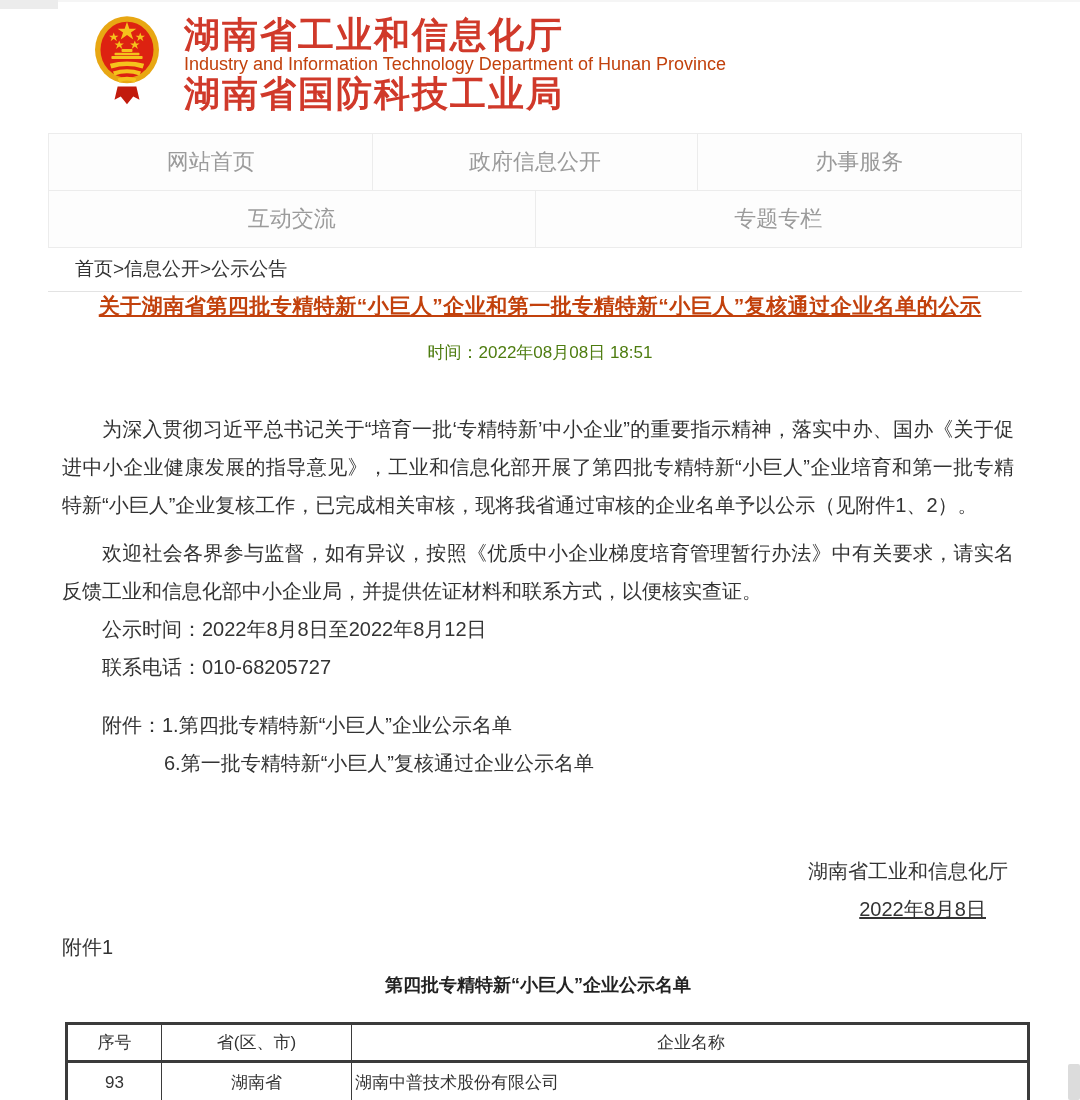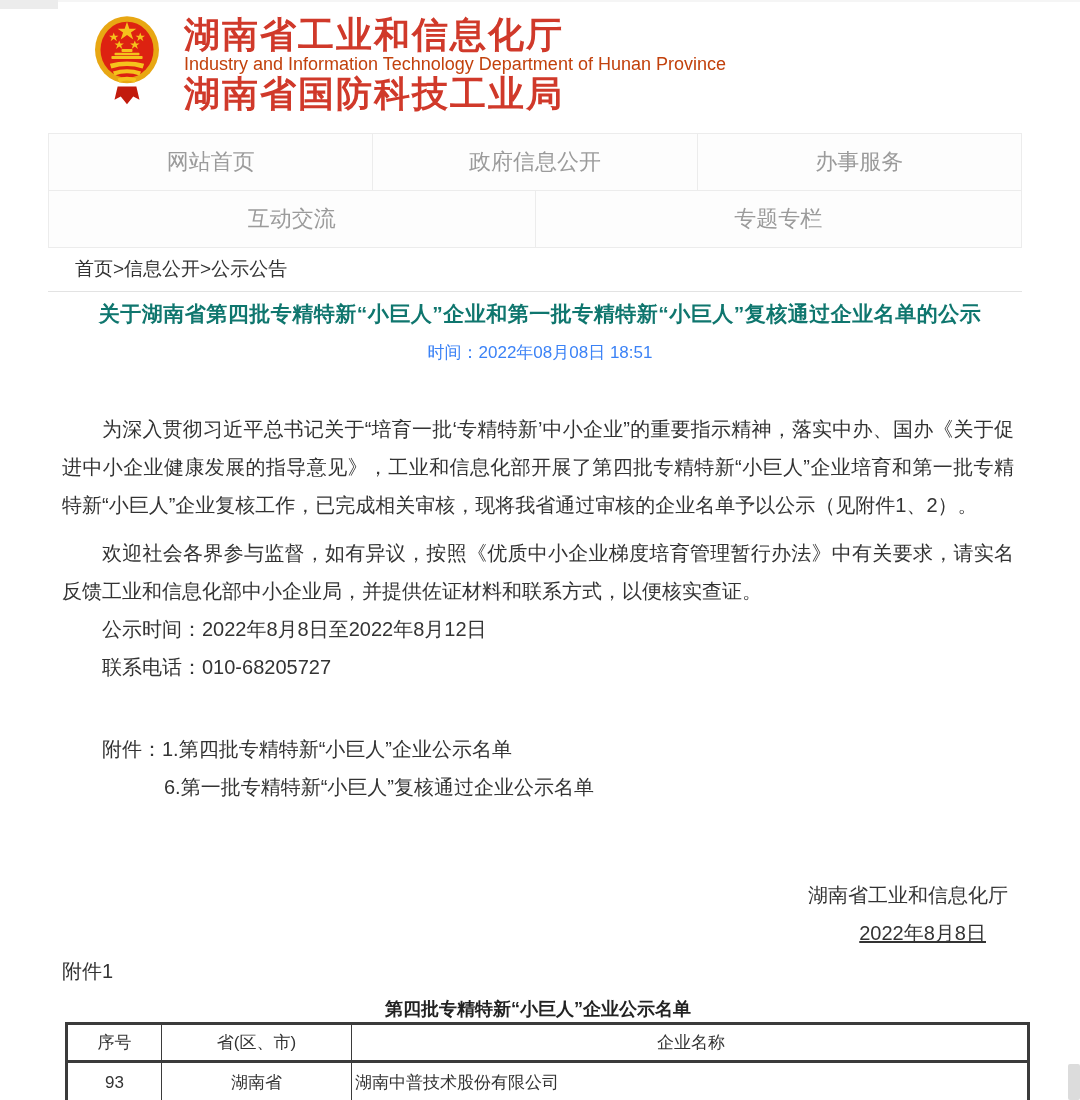--- a/index.html
+++ b/index.html
@@ -28,32 +28,32 @@
   .nav-row.first { border-bottom:1px solid #ececec; }
   .nav-cell { flex:1; height:56px; line-height:56px; text-align:center;
               font-size:22px; color:#9b9b9b; cursor:pointer; border-right:1px solid #ececec; }
   .nav-cell:last-child { border-right:none; }
 
   
   .breadcrumb { position:absolute; left:75px; top:256px; font-size:19px; color:#333; cursor:pointer; }
   .crumb-divider { position:absolute; left:48px; top:291px; width:974px; height:1px; background:#e3e3e3; }
 
   
-  .article-title { position:absolute; left:0; top:300px; width:1080px; text-align:center;
-                   font-size:21px; font-weight:bold; color:#0f766e; letter-spacing:0.5px; }
+  .article-title { position:absolute; left:0; top:292px; width:1080px; text-align:center;
+                   font-size:21px; font-weight:bold; color:#c2410c; letter-spacing:0.5px;text-decoration:underline; }
   .article-time { position:absolute; left:0; top:341px; width:1080px; text-align:center;
-                  font-size:17px; color:#3b82f6; }
+                  font-size:17px; color:#4d7c0f; }
 
   
   .body-block { position:absolute; left:62px; top:410px; width:952px;
                 font-size:20px; line-height:38px; color:#333; }
   .body-block p { text-align:justify; text-indent:2em; }
   .p2 { margin-top:10px; }
   .meta-line { text-indent:2em; }
-  .attachments { margin-top:44px; }
+  .attachments { margin-top:20px; }
   .attach-line1 { text-indent:2em; }
   .attach-line2 { padding-left:calc(2em + 62px); }
   .signature { margin-top:70px; text-align:right; }
   .sig-org { padding-right:6px; }
   .sig-date { padding-right:28px;text-decoration:underline; }
   .annex-label { margin-top:0; }
   .table-title { text-align:center; font-weight:bold; font-size:18px; color:#222; }
 
   
   .annex-table { position:absolute; left:65px; top:1022px; width:965px;

